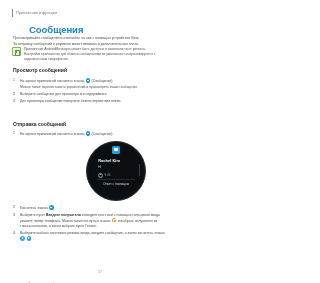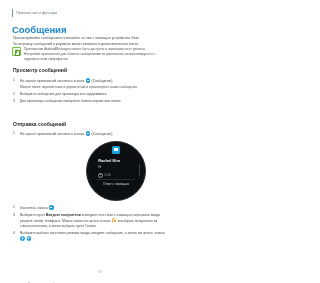--- a/index.html
+++ b/index.html
@@ -41,21 +41,21 @@
     font-size: 3.6px;
     color: #6b7a86;
     letter-spacing: 0.08px;
     white-space: nowrap;
   }
 
   
   .chapter-title {
     position: absolute;
     top: 24px;
-    left: 12px;
+    left: 29px;
     font-size: 9.6px;
     font-weight: bold;
     color: #1f86c8;
     letter-spacing: -0.1px;
   }
 
   
   .intro {
     position: absolute;
     left: 13px;

